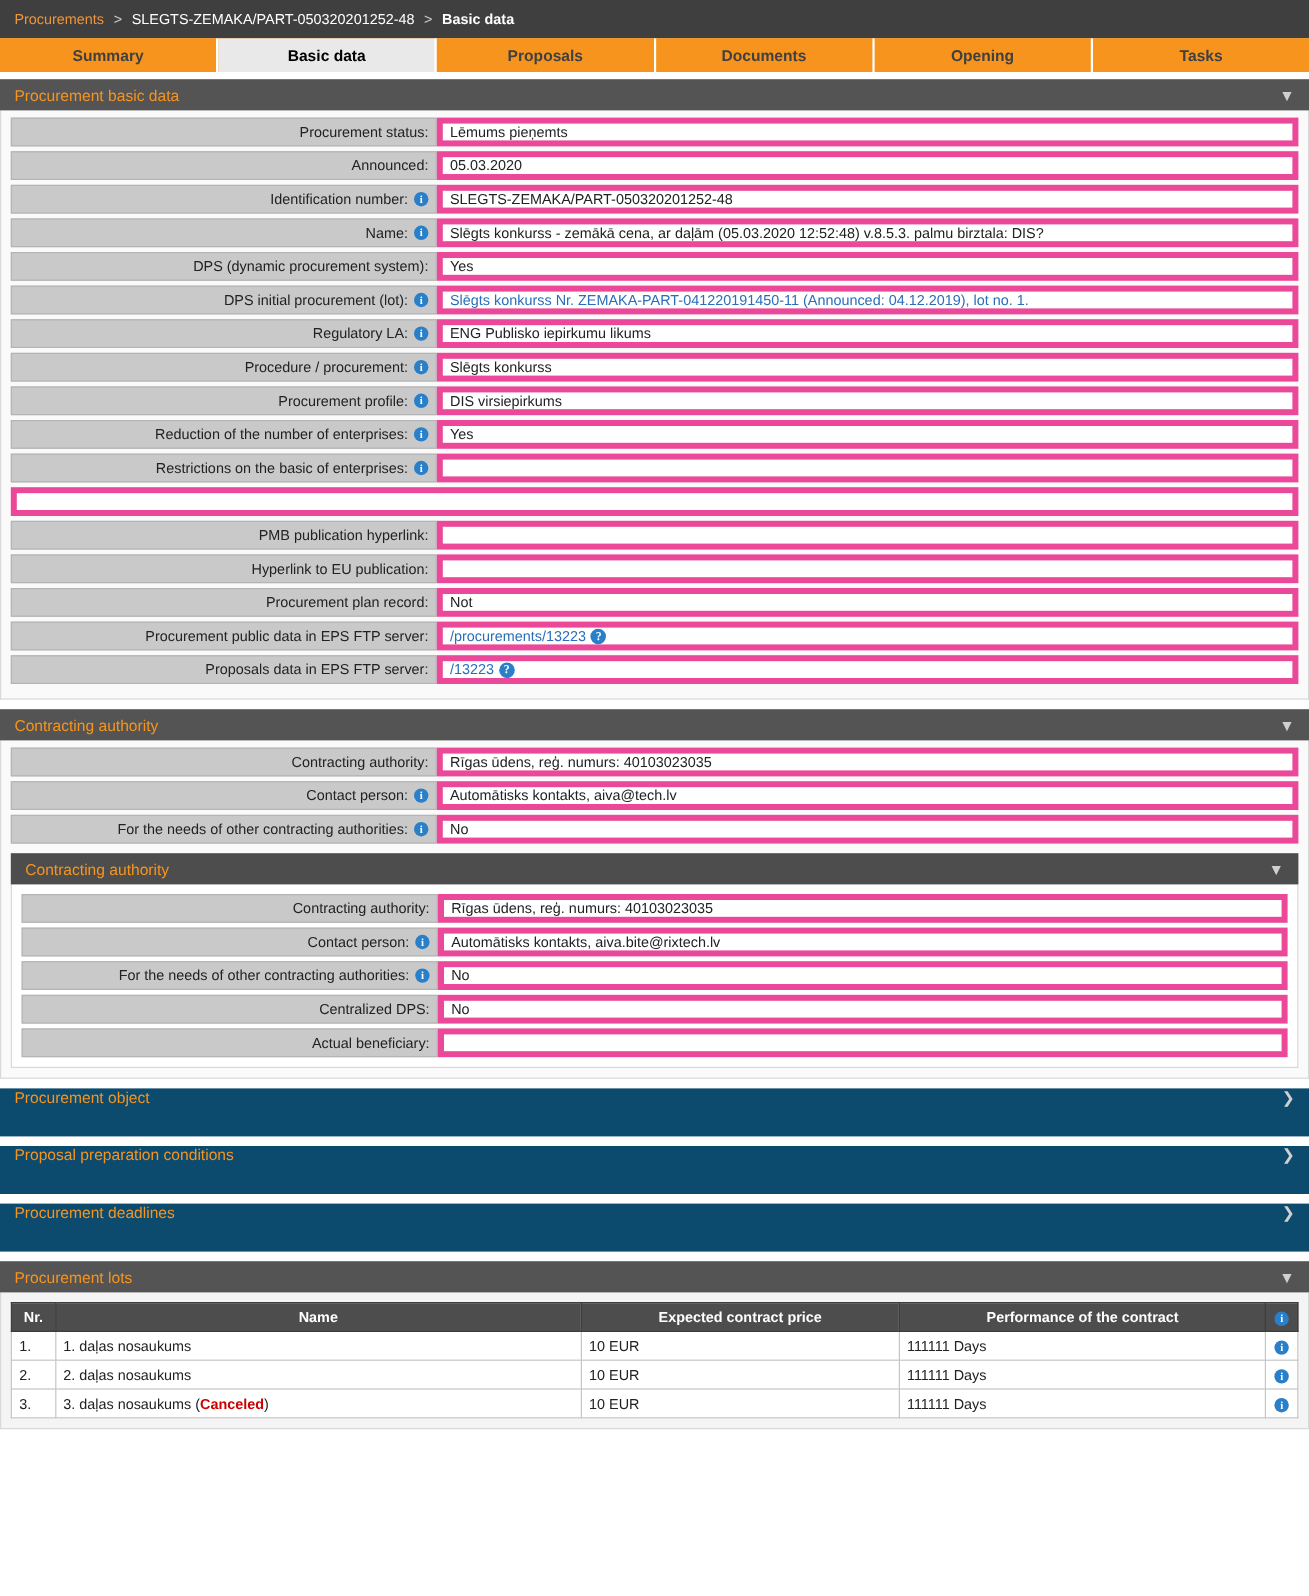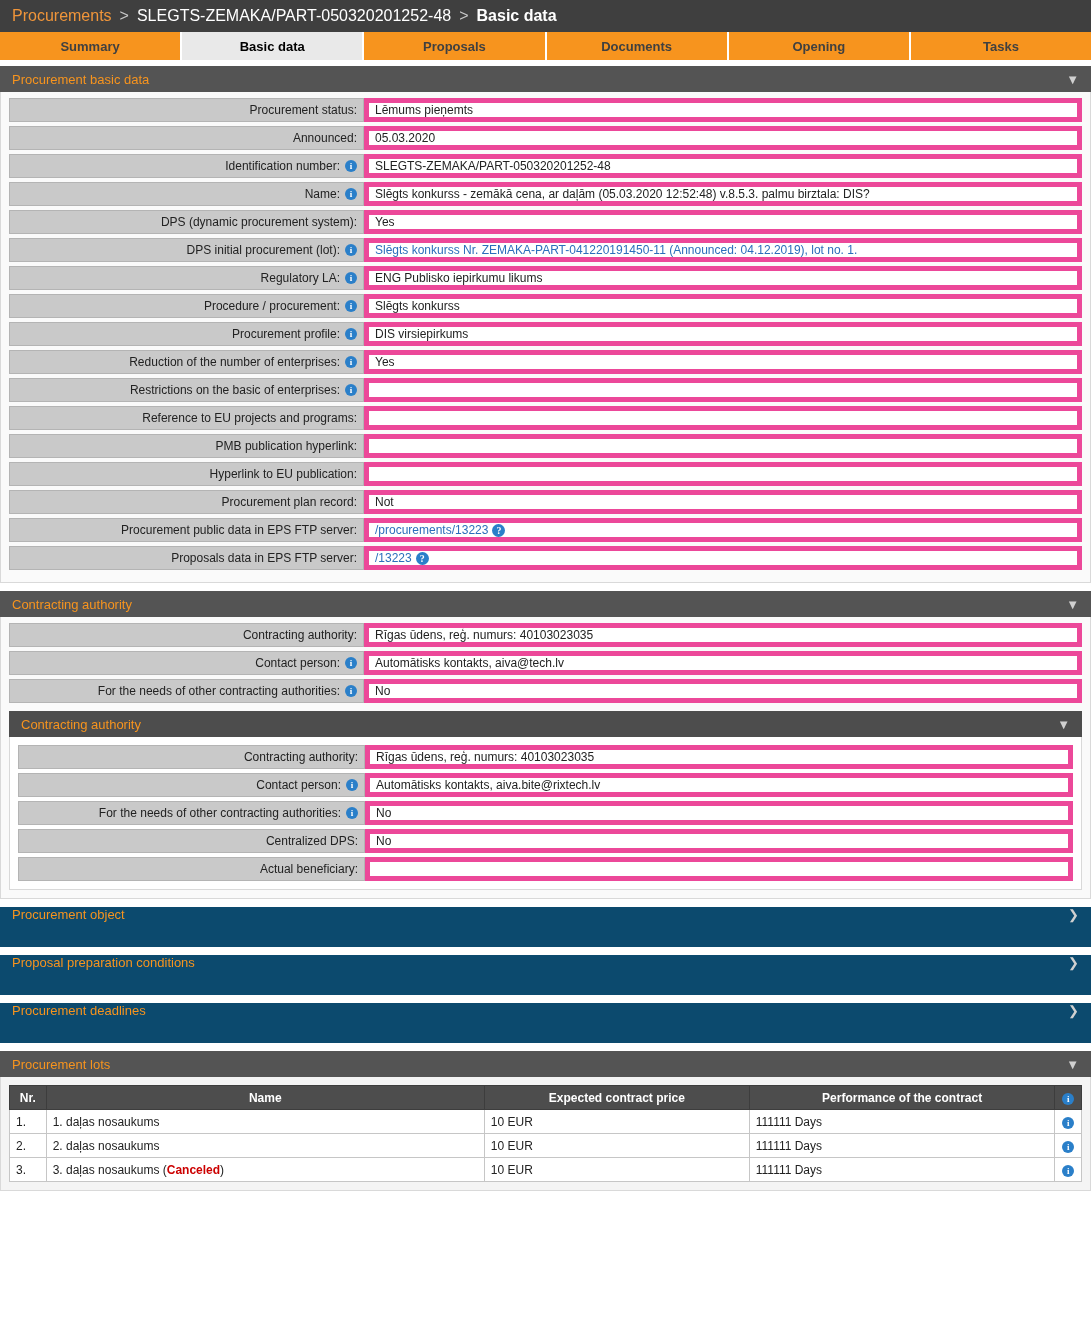--- a/index.html
+++ b/index.html
@@ -13,21 +13,21 @@
   .page { width: 1091px; min-height: 1330px; position: relative; background:#fff; }
 
   
   .breadcrumb {
     background: #3f3f3f;
     color: #fff;
     height: 32px;
     display: flex;
     align-items: center;
     padding: 0 12px;
-    font-size: 16px;
+    font-size: 12px;
   }
   .breadcrumb a { color: #f0953a; text-decoration: none; }
   .breadcrumb .sep { color: #c9c9c9; margin: 0 8px; }
   .breadcrumb .crumb { color: #ffffff; }
   .breadcrumb .crumb.bold { font-weight: bold; }
 
   
   .tabs {
     display: flex;
     height: 28px;
@@ -320,23 +320,20 @@
 
     <div class="row">
       <div class="label">
         <span>Restrictions on the basic of enterprises:</span>
         <span class="info-icon">i</span>
       </div>
       <div class="value"></div>
     </div>
 
     <div class="row">
-      <div class="label">
-        <span>Reference to EU projects and programs:</span>
-      </div>
       <div class="value"></div>
     </div>
 
     <div class="row">
       <div class="label">
         <span>PMB publication hyperlink:</span>
       </div>
       <div class="value"></div>
     </div>
 

